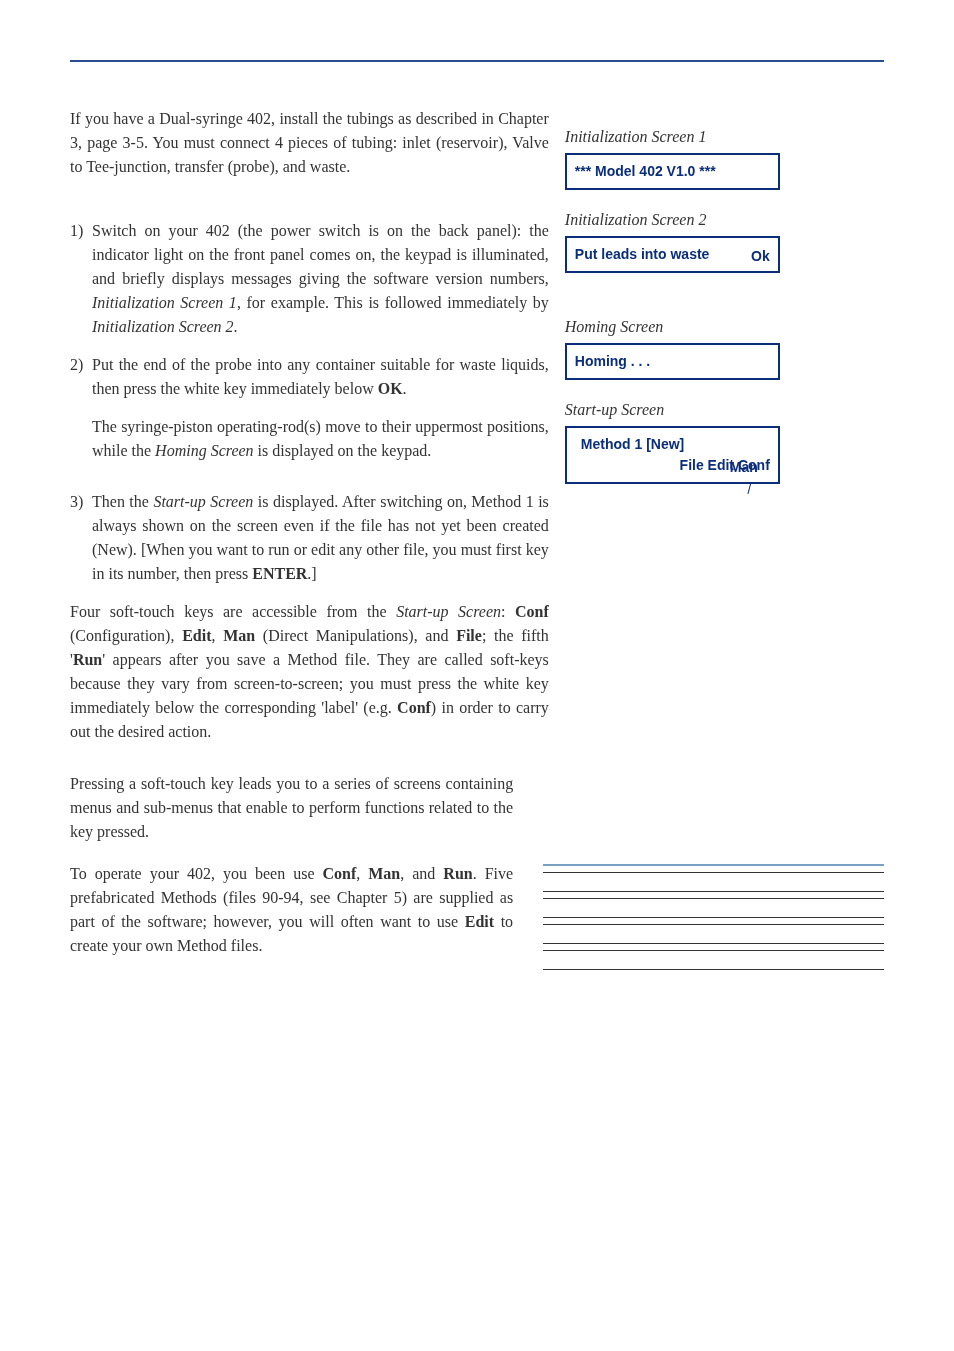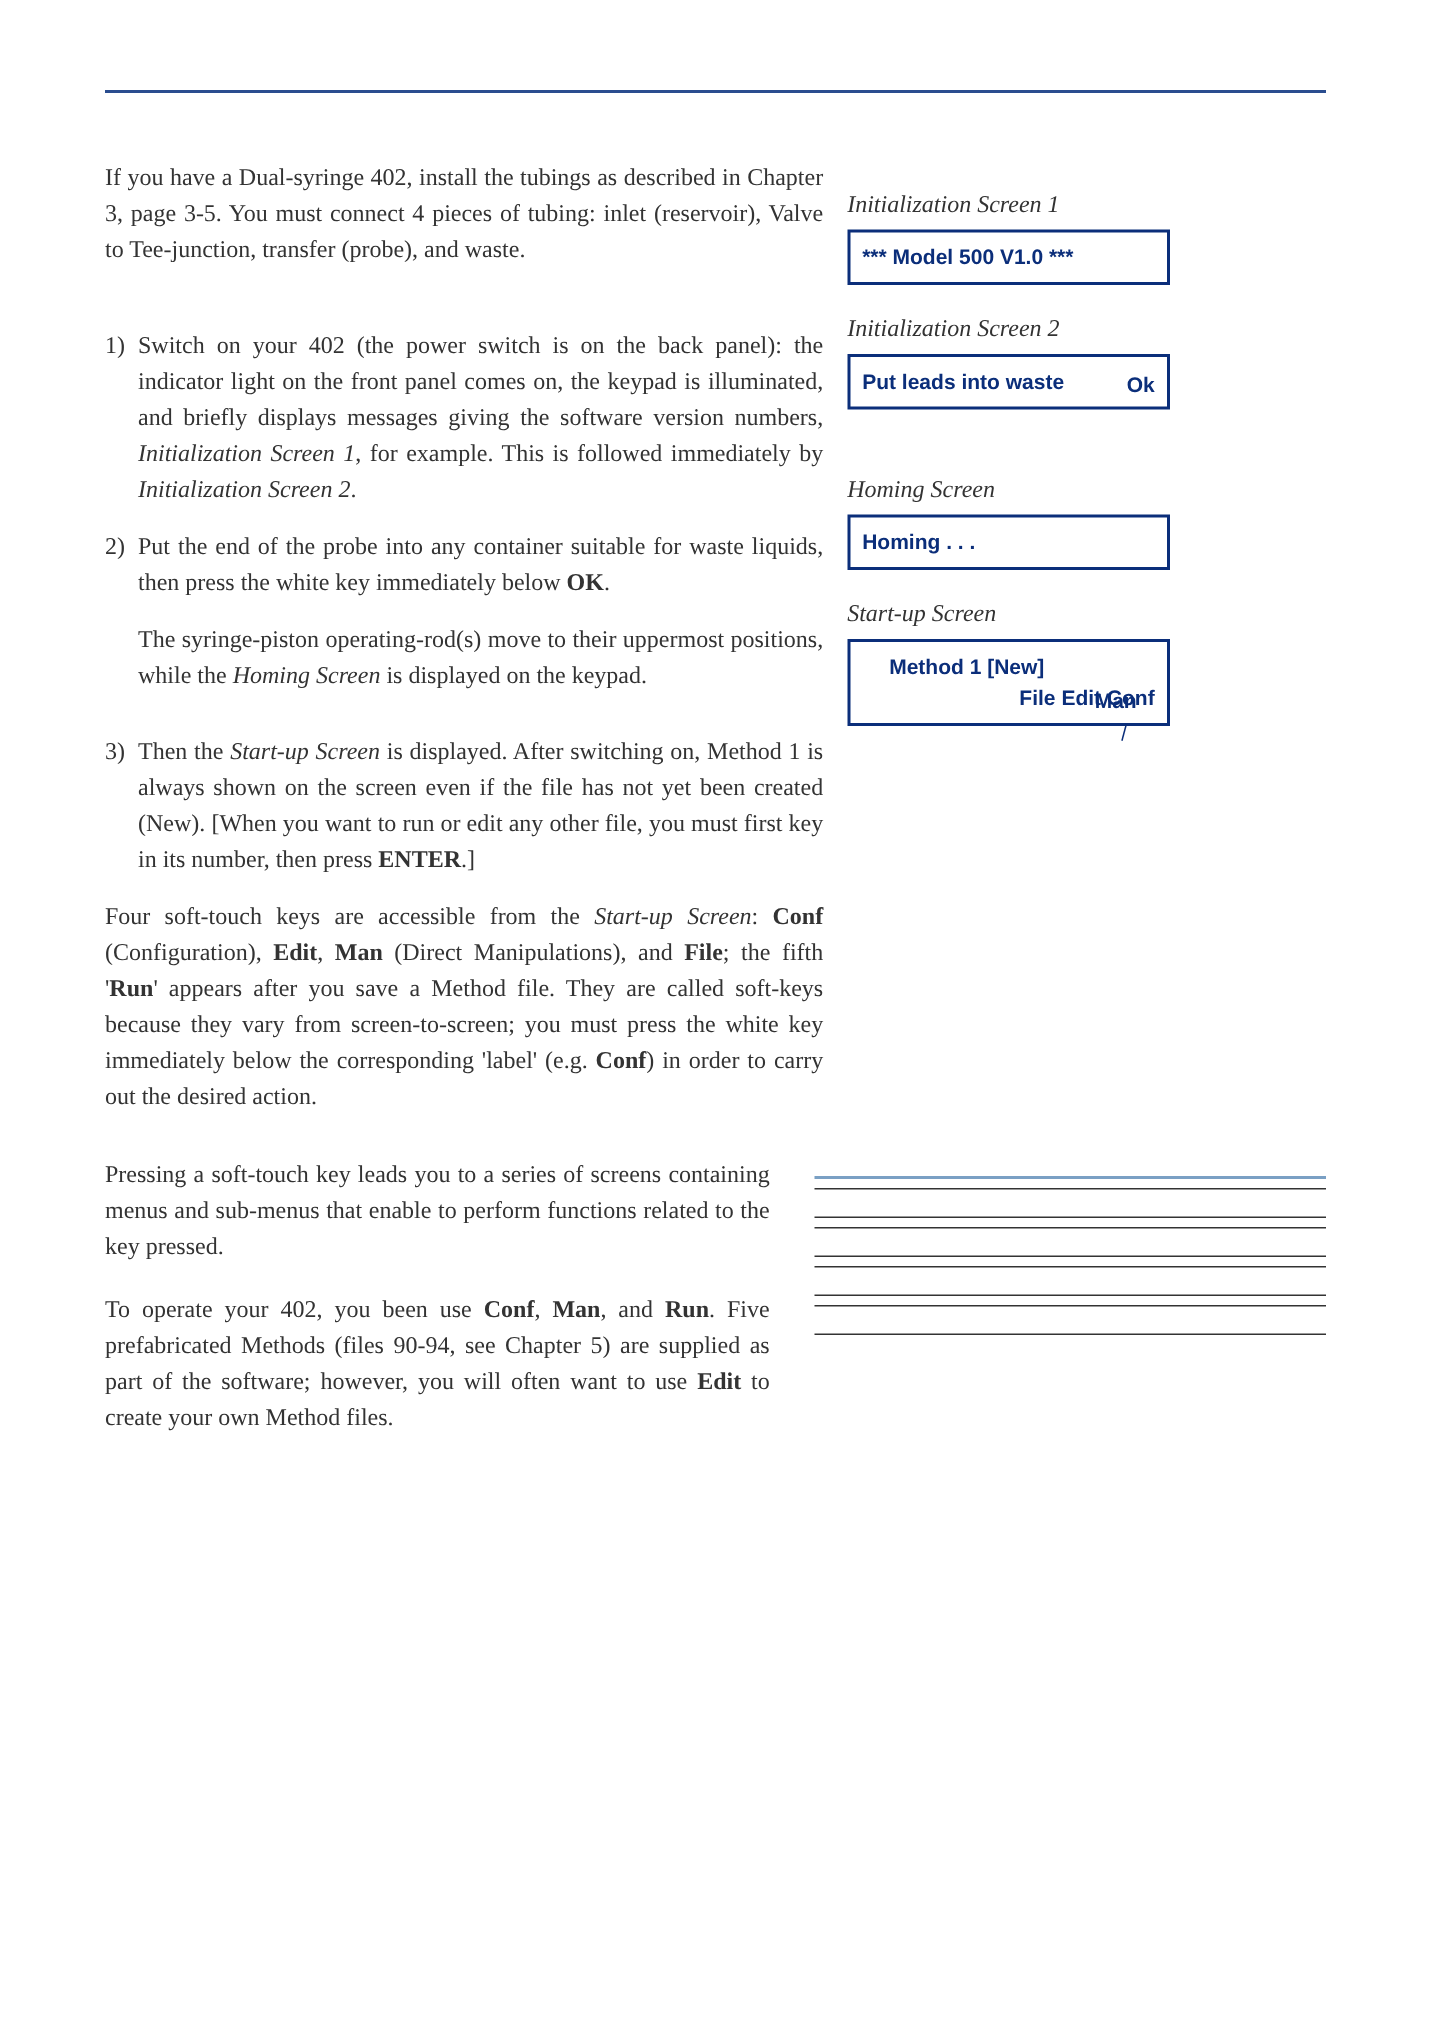--- a/index.html
+++ b/index.html
@@ -94,20 +94,21 @@
     top: -2px;
     width: 1px;
     height: 12px;
     background: #0b2e7a;
     transform: rotate(15deg);
   }
   .bottom-section {
     display: flex;
     gap: 30px;
     margin-top: 10px;
+    align-items: flex-end;
   }
   .bottom-left {
     flex: 1.3;
   }
   .bottom-right {
     flex: 1;
     padding-top: 6px;
   }
   .rule-stack hr {
     border: none;
@@ -157,38 +158,38 @@
 
     <p>
       <span>Four soft-touch keys are accessible from the </span><em class="ital">Start-up Screen</em><span>: </span><b>Conf</b><span> (Configuration), </span><b>Edit</b><span>, </span><b>Man</b><span> (Direct Manipulations), and </span><b>File</b><span>; the fifth '</span><b>Run</b><span>' appears after you save a Method file. They are called soft-keys because they vary from screen-to-screen; you must press the white key immediately below the corresponding 'label' (e.g. </span><b>Conf</b><span>) in order to carry out the desired action.</span>
     </p>
 
   </div>
 
   <div class="right-col">
     <div class="screen-label">Initialization Screen 1</div>
     <div class="lcd">
-      <span class="line1">***  Model 500 V1.0  ***</span>
+      <span class="line1">***  Model 402 V1.0  ***</span>
     </div>
 
     <div class="screen-label">Initialization Screen 2</div>
     <div class="lcd">
       <span class="line1">Put leads into waste</span>
       <span class="ok-right">Ok</span>
     </div>
 
     <div style="height:24px"></div>
 
     <div class="screen-label">Homing Screen</div>
     <div class="lcd">
       <span class="line1">Homing . . .</span>
     </div>
 
     <div class="screen-label">Start-up Screen</div>
-    <div class="lcd" style="padding-left:26px;">
+    <div class="lcd" style="padding-left:14px;">
       <span class="line1">Method  1     [New]</span>
       <span class="line2">
         <span>File Edit Conf</span>
         <span class="man-right">Man</span>
       </span>
     </div>
     <div class="tick"></div>
   </div>
 </div>
 

